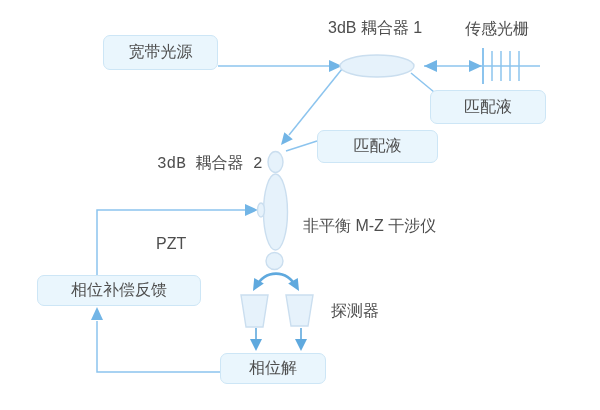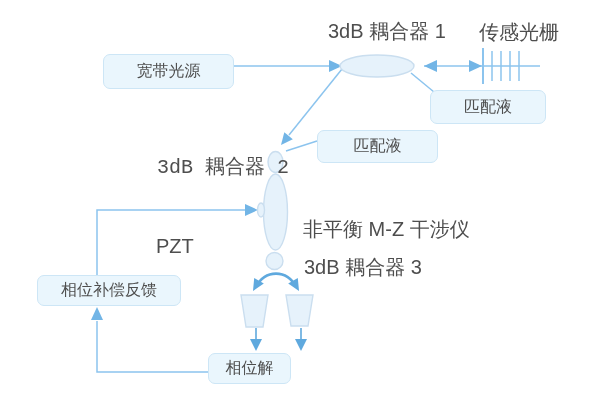--- a/index.html
+++ b/index.html
@@ -16,21 +16,21 @@
   .arrow-fill{fill:var(--arrow);stroke:none;}
   .arrow-strong-fill{fill:var(--arrow-strong);stroke:none;}
   .shape{fill:var(--shape-fill);stroke:var(--shape-stroke);stroke-width:1.4;}
   .box{
     position:absolute;display:flex;align-items:center;justify-content:center;
     background:var(--box-fill);border:1.5px solid var(--box-border);
     border-radius:7px;color:var(--text);font-size:16px;
     box-sizing:border-box;white-space:nowrap;
   }
   .lbl{
-    position:absolute;color:var(--text);font-size:20px;white-space:nowrap;
+    position:absolute;color:var(--text);font-size:16px;white-space:nowrap;
   }
 </style>
 </head>
 <body>
 
 <div class="stage">
 
   <svg width="600" height="410" viewBox="0 0 600 410">
 
     <line class="line" x1="218" y1="66" x2="330" y2="66"></line>
@@ -73,36 +73,36 @@
 
     <polygon class="shape" points="241,295 268,295 263,327 246,327"></polygon>
     <polygon class="shape" points="286,295 313,295 308,326 291,326"></polygon>
 
     <line class="droplines" x1="256" y1="328" x2="256" y2="340"></line>
     <polygon class="arrow-strong-fill" points="256,351 250,339 262,339"></polygon>
     <line class="droplines" x1="301" y1="328" x2="301" y2="340"></line>
     <polygon class="arrow-strong-fill" points="301,351 295,339 307,339"></polygon>
   </svg>
 
-  <div class="box" style="left:103px;top:54px;width:131px;height:35px;">宽带光源</div>
+  <div class="box" style="left:103px;top:35px;width:115px;height:35px;">宽带光源</div>
 
   <div class="box" style="left:430px;top:90px;width:116px;height:34px;">匹配液</div>
 
   <div class="box" style="left:317px;top:130px;width:121px;height:33px;">匹配液</div>
 
-  <div class="box" style="left:37px;top:275px;width:144px;height:31px;">相位补偿反馈</div>
+  <div class="box" style="left:37px;top:275px;width:164px;height:31px;">相位补偿反馈</div>
 
-  <div class="box" style="left:208px;top:353px;width:83px;height:31px;">相位解</div>
+  <div class="box" style="left:220px;top:353px;width:106px;height:31px;">相位解</div>
 
   <div class="lbl" style="left:328px;top:18px;">3dB 耦合器 1</div>
 
-  <div class="lbl" style="left:465px;top:19px;margin-left:14px;">传感光栅</div>
+  <div class="lbl" style="left:465px;top:19px;">传感光栅</div>
 
   <div class="lbl" style="left:157px;top:153px;font-family:Liberation Mono, monospace;">3dB 耦合器 2</div>
 
   <div class="lbl" style="left:303px;top:216px;">非平衡 M-Z 干涉仪</div>
 
   <div class="lbl" style="left:156px;top:235px;">PZT</div>
 
-  <div class="lbl" style="left:304px;top:254px;">3dB 耦合器 3</div>
 
+  <div class="lbl" style="left:331px;top:301px;">探测器</div>
 
 </div>
 
 </body></html>

